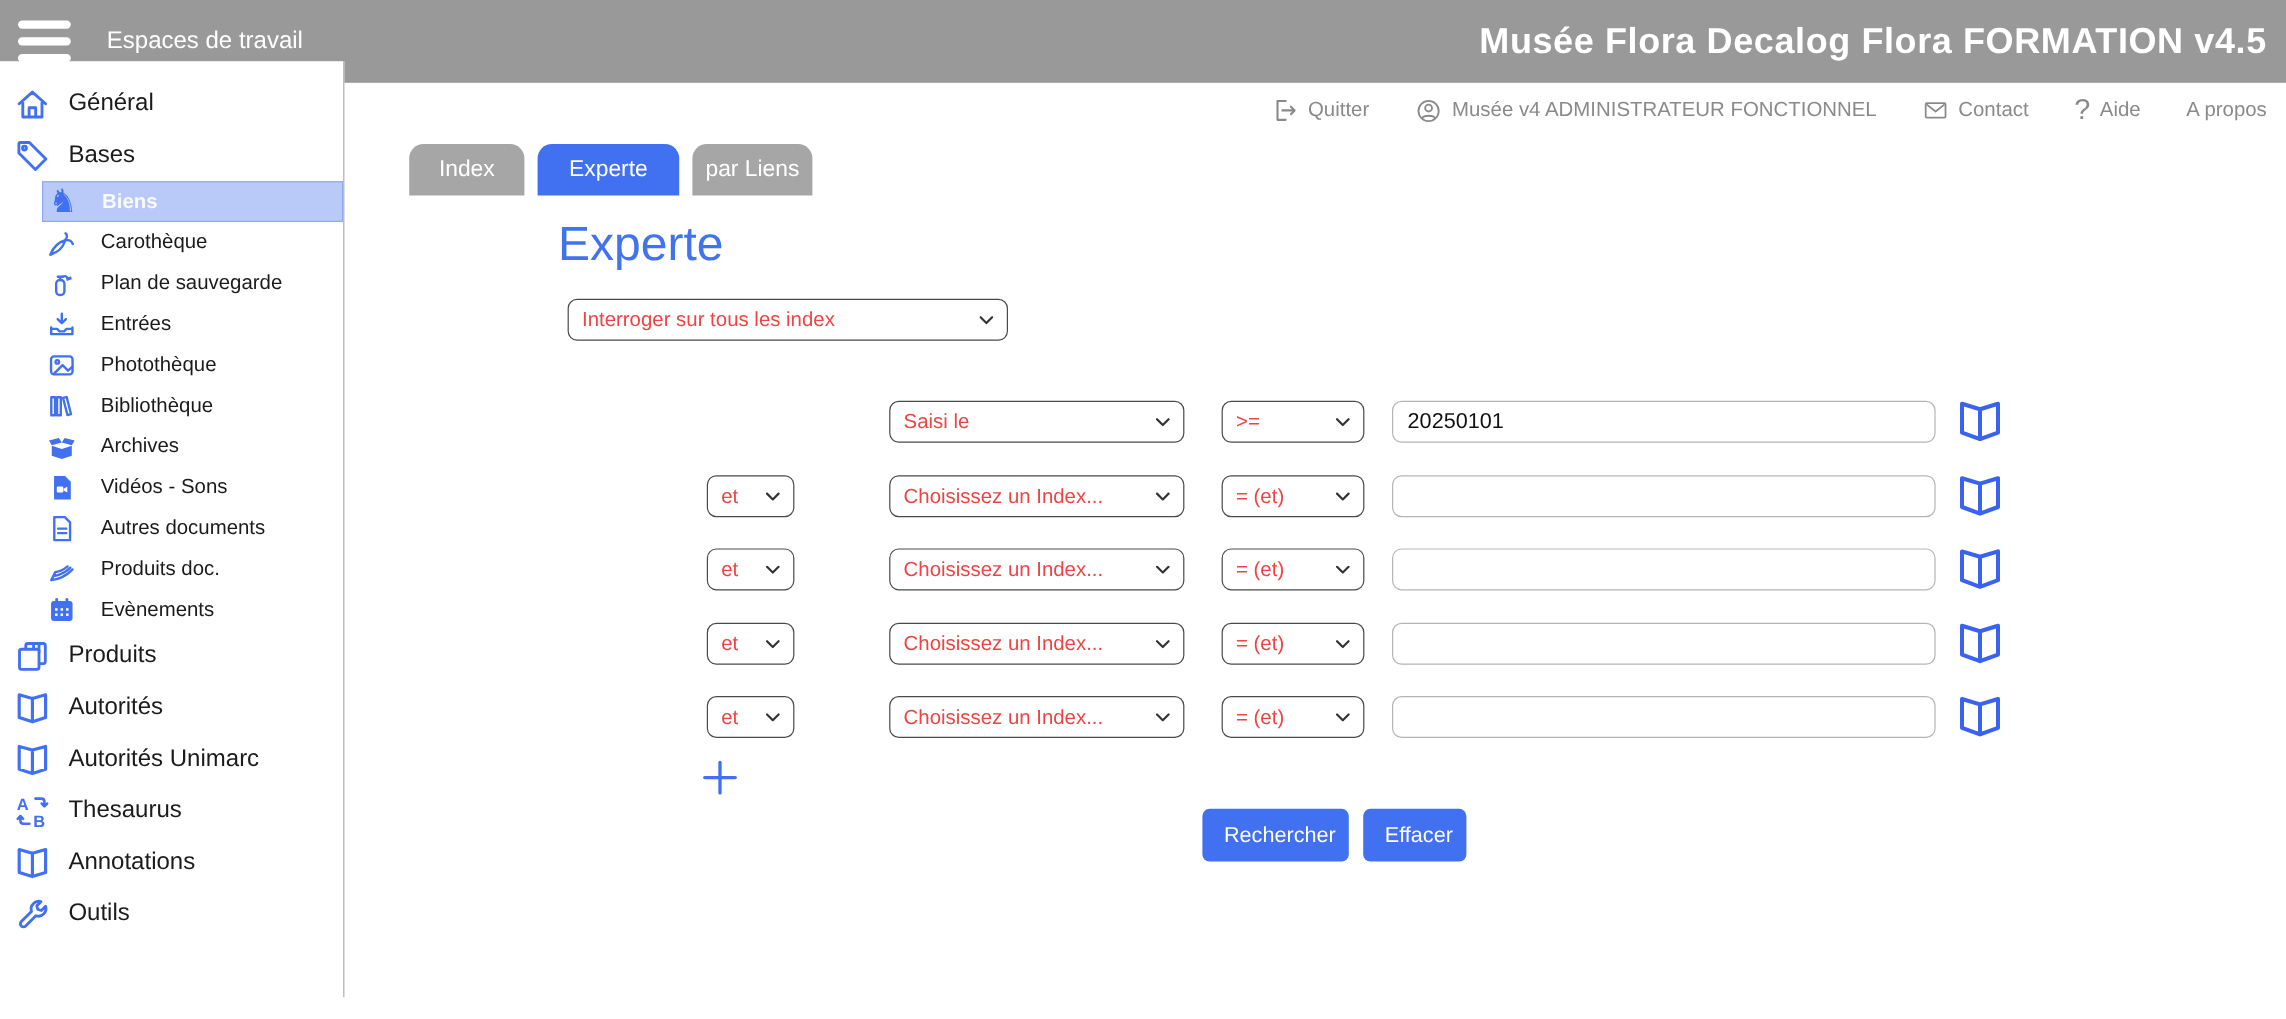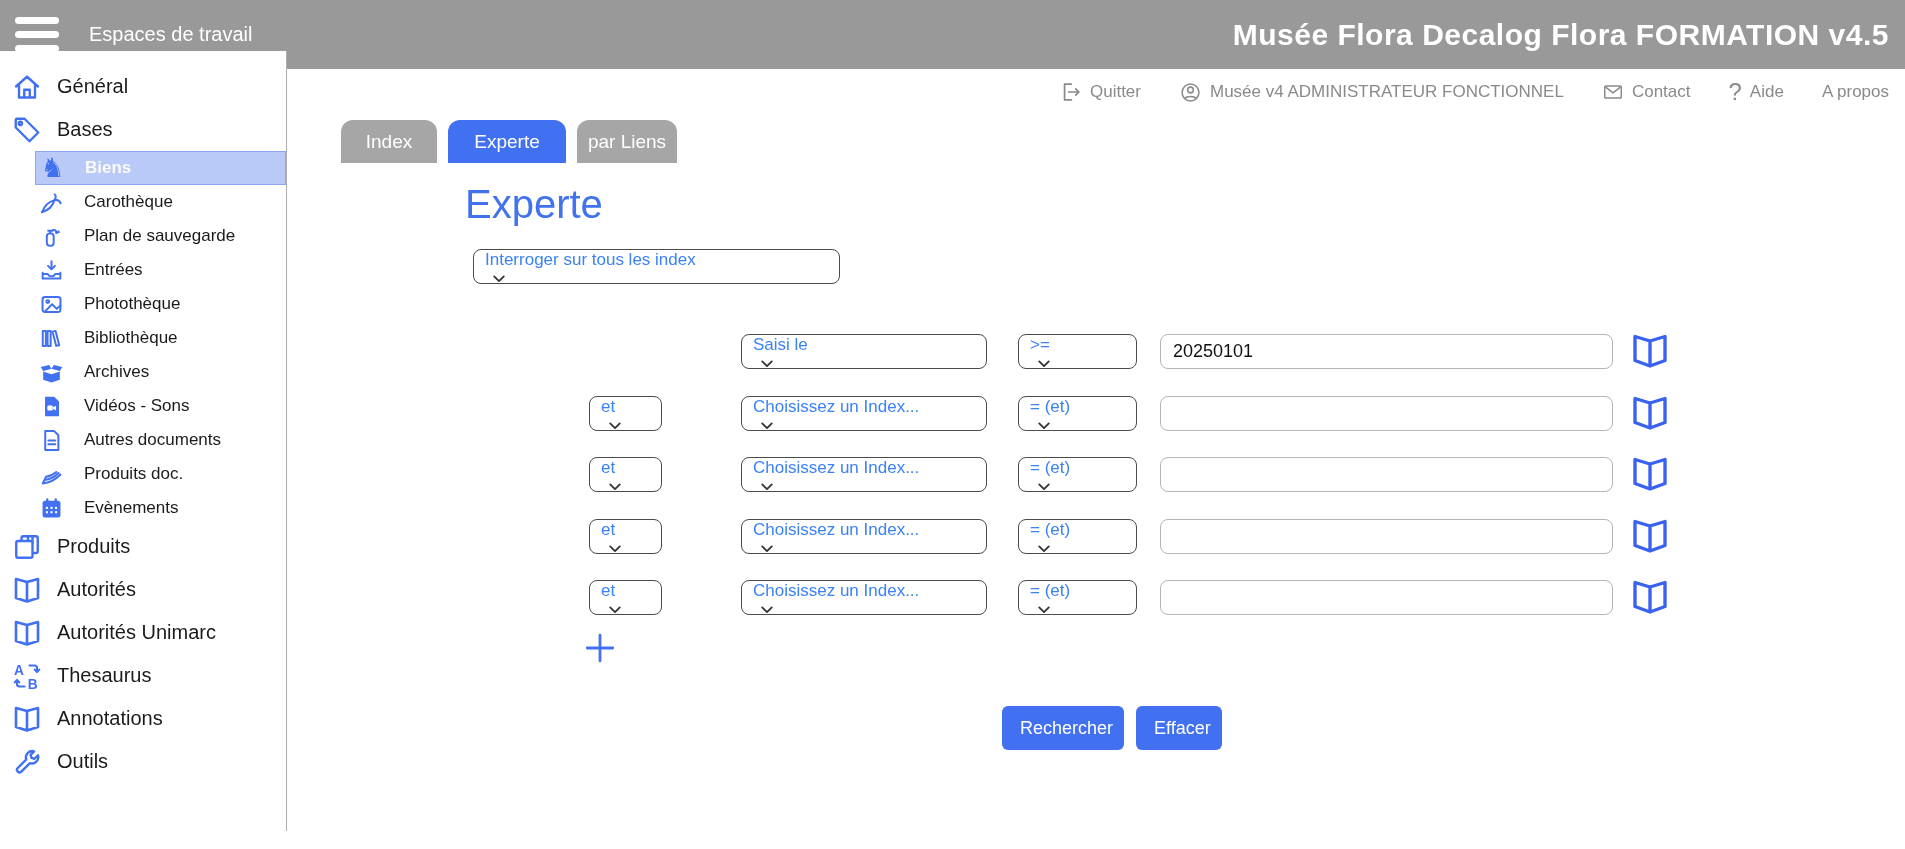--- a/index.html
+++ b/index.html
@@ -34,35 +34,35 @@
   .glyph { color:#4170f0; font-size:27px; line-height:1; }
 
   
   #tabs { position:absolute; left:341px; top:120px; display:flex; gap:11px; }
   .tab { height:43px; display:flex; align-items:center; justify-content:center; color:#fff; font-size:19px; background:#a6a6a6; border-radius:12px 12px 0 0; cursor:pointer; }
   .tab.t0 { width:96px; } .tab.t1 { width:118px; } .tab.t2 { width:100px; }
   .tab.active { background:#4170f0; }
 
   
   #page-heading { position:absolute; left:465px; top:182px; color:#4273ef; font-size:40px; font-weight:400; }
-  .fsel { position:absolute; height:35px; border:1px solid #4a4a4a; border-radius:8px; background:#fff; display:flex; align-items:flex-start; justify-content:space-between; padding:0 11px; font-size:17px; color:#3b82f6; cursor:pointer;flex-direction:column; }
+  .fsel { position:absolute; height:35px; border:1px solid #4a4a4a; border-radius:8px; background:#fff; display:flex; align-items:center; justify-content:space-between; padding:0 11px; font-size:17px; color:#ef4444; cursor:pointer; }
   .fsel .chev { flex:0 0 auto; margin-left:8px; }
   #scope-select { left:473px; top:249px; width:367px; }
   .txt { position:absolute; height:35px; border:1px solid #b5b5b5; border-radius:8px; font-size:18px; padding:0 12px; color:#111; font-family:"Liberation Sans",sans-serif; outline:none; }
   .row { position:absolute; left:0; width:100%; height:35px; }
   .sel-bool  { left:589px; width:73px; }
   .sel-index { left:741px; width:246px; }
   .sel-op    { left:1018px; width:119px; }
   .inp       { left:1160px; width:453px; }
   .bookbtn { position:absolute; left:1630px; top:-3px; width:40px; height:40px; background:none; border:none; cursor:pointer; padding:0; }
   .r0 { top:334px; } .r1 { top:396px; } .r2 { top:457px; } .r3 { top:519px; } .r4 { top:580px; }
 
   #add-row { position:absolute; left:583px; top:631px; width:34px; height:34px; background:none; border:none; cursor:pointer; padding:0; }
 
-  .btn { position:absolute; top:706px; height:44px; background:#4170f0; color:#fff; border:none; border-radius:6px; font-size:18px; font-family:"Liberation Sans",sans-serif; cursor:pointer; padding:0 18px; }
+  .btn { position:absolute; top:674px; height:44px; background:#4170f0; color:#fff; border:none; border-radius:6px; font-size:18px; font-family:"Liberation Sans",sans-serif; cursor:pointer; padding:0 18px; }
   #btn-search { left:1002px; width:122px; }
   #btn-clear  { left:1136px; width:86px;padding-left:18px; }
 </style>
 </head>
 <body>
 
 <svg width="0" height="0" style="position:absolute">
   <defs>
     <symbol id="i-home" viewBox="0 0 24 24">
         <path d="M3.2 11.6 L12 3.8 L20.8 11.6 M5.6 9.6 V20.4 H18.4 V9.6 M9.8 20.4 V14.2 H14.2 V20.4"></path>

